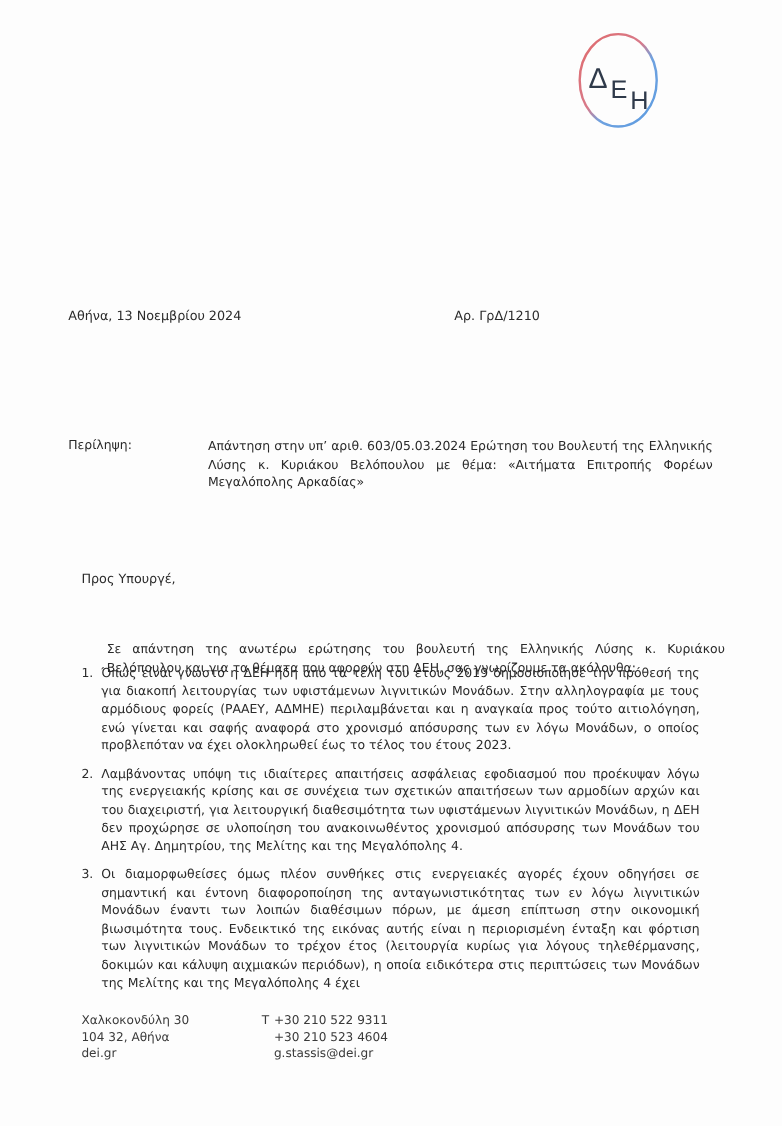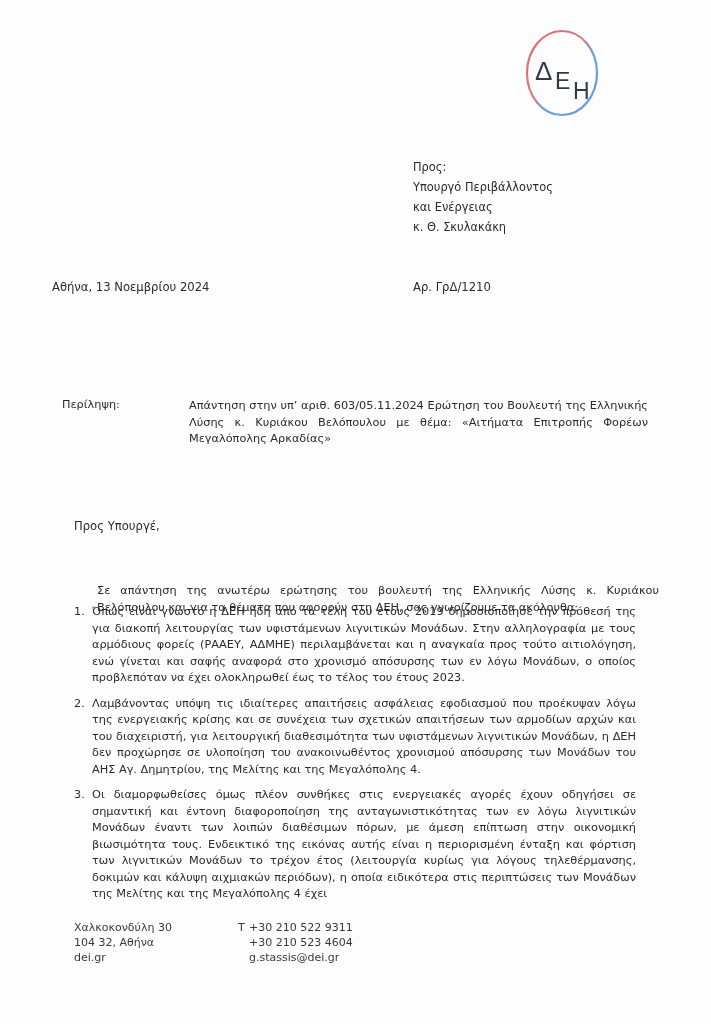--- a/index.html
+++ b/index.html
@@ -38,21 +38,21 @@
     }
     .recipient {
       position: absolute;
       left: 413px;
       top: 157px;
       line-height: 20px;
       font-size: 11.4px;
     }
     .date-line {
       position: absolute;
-      left: 52px;
+      left: 62px;
       top: 280px;
       font-size: 11.6px;
     }
     .ref-no {
       position: absolute;
       left: 413px;
       top: 280px;
       font-size: 11.6px;
     }
     .meta-row {
@@ -148,33 +148,27 @@
           <stop offset="100%" stop-color="#5b9be0"></stop>
         </linearGradient>
       </defs>
       <ellipse cx="39" cy="46" rx="35" ry="42" fill="none" stroke="url(#ringGrad)" stroke-width="2.2"></ellipse>
       <text x="12" y="53" font-family="Liberation Sans, sans-serif" font-size="26" fill="#2f3a4a">Δ</text>
       <text x="32" y="62" font-family="Liberation Sans, sans-serif" font-size="23" fill="#2f3a4a">Ε</text>
       <text x="50" y="72" font-family="Liberation Sans, sans-serif" font-size="23" fill="#2f3a4a">Η</text>
     </svg>
   </div>
 
-  <div class="recipient">
-    <div>Προς:</div>
-    <div>Υπουργό Περιβάλλοντος</div>
-    <div>και Ενέργειας</div>
-    <div>κ. Θ. Σκυλακάκη</div>
-  </div>
 
   <div class="date-line">Αθήνα, 13 Νοεμβρίου 2024</div>
   <div class="ref-no">Αρ. ΓρΔ/1210</div>
 
   <div class="meta-row row-summary">
     <div class="meta-label">Περίληψη:</div>
-    <div class="meta-value">Απάντηση στην υπ’ αριθ. 603/05.11.2024 Ερώτηση του Βουλευτή της Ελληνικής Λύσης κ. Κυριάκου Βελόπουλου με θέμα: «Αιτήματα Επιτροπής Φορέων Μεγαλόπολης Αρκαδίας»</div>
+    <div class="meta-value">Απάντηση στην υπ’ αριθ. 603/05.03.2024 Ερώτηση του Βουλευτή της Ελληνικής Λύσης κ. Κυριάκου Βελόπουλου με θέμα: «Αιτήματα Επιτροπής Φορέων Μεγαλόπολης Αρκαδίας»</div>
   </div>
 
 
   <div class="salutation">Προς Υπουργέ,</div>
 
   <div class="intro">Σε απάντηση της ανωτέρω ερώτησης του βουλευτή της Ελληνικής Λύσης κ. Κυριάκου Βελόπουλου και για τα θέματα που αφορούν στη ΔΕΗ, σας γνωρίζουμε τα ακόλουθα:</div>
 
   <ol class="points">
     <li class="point">
       <span class="point-num">1.</span>

